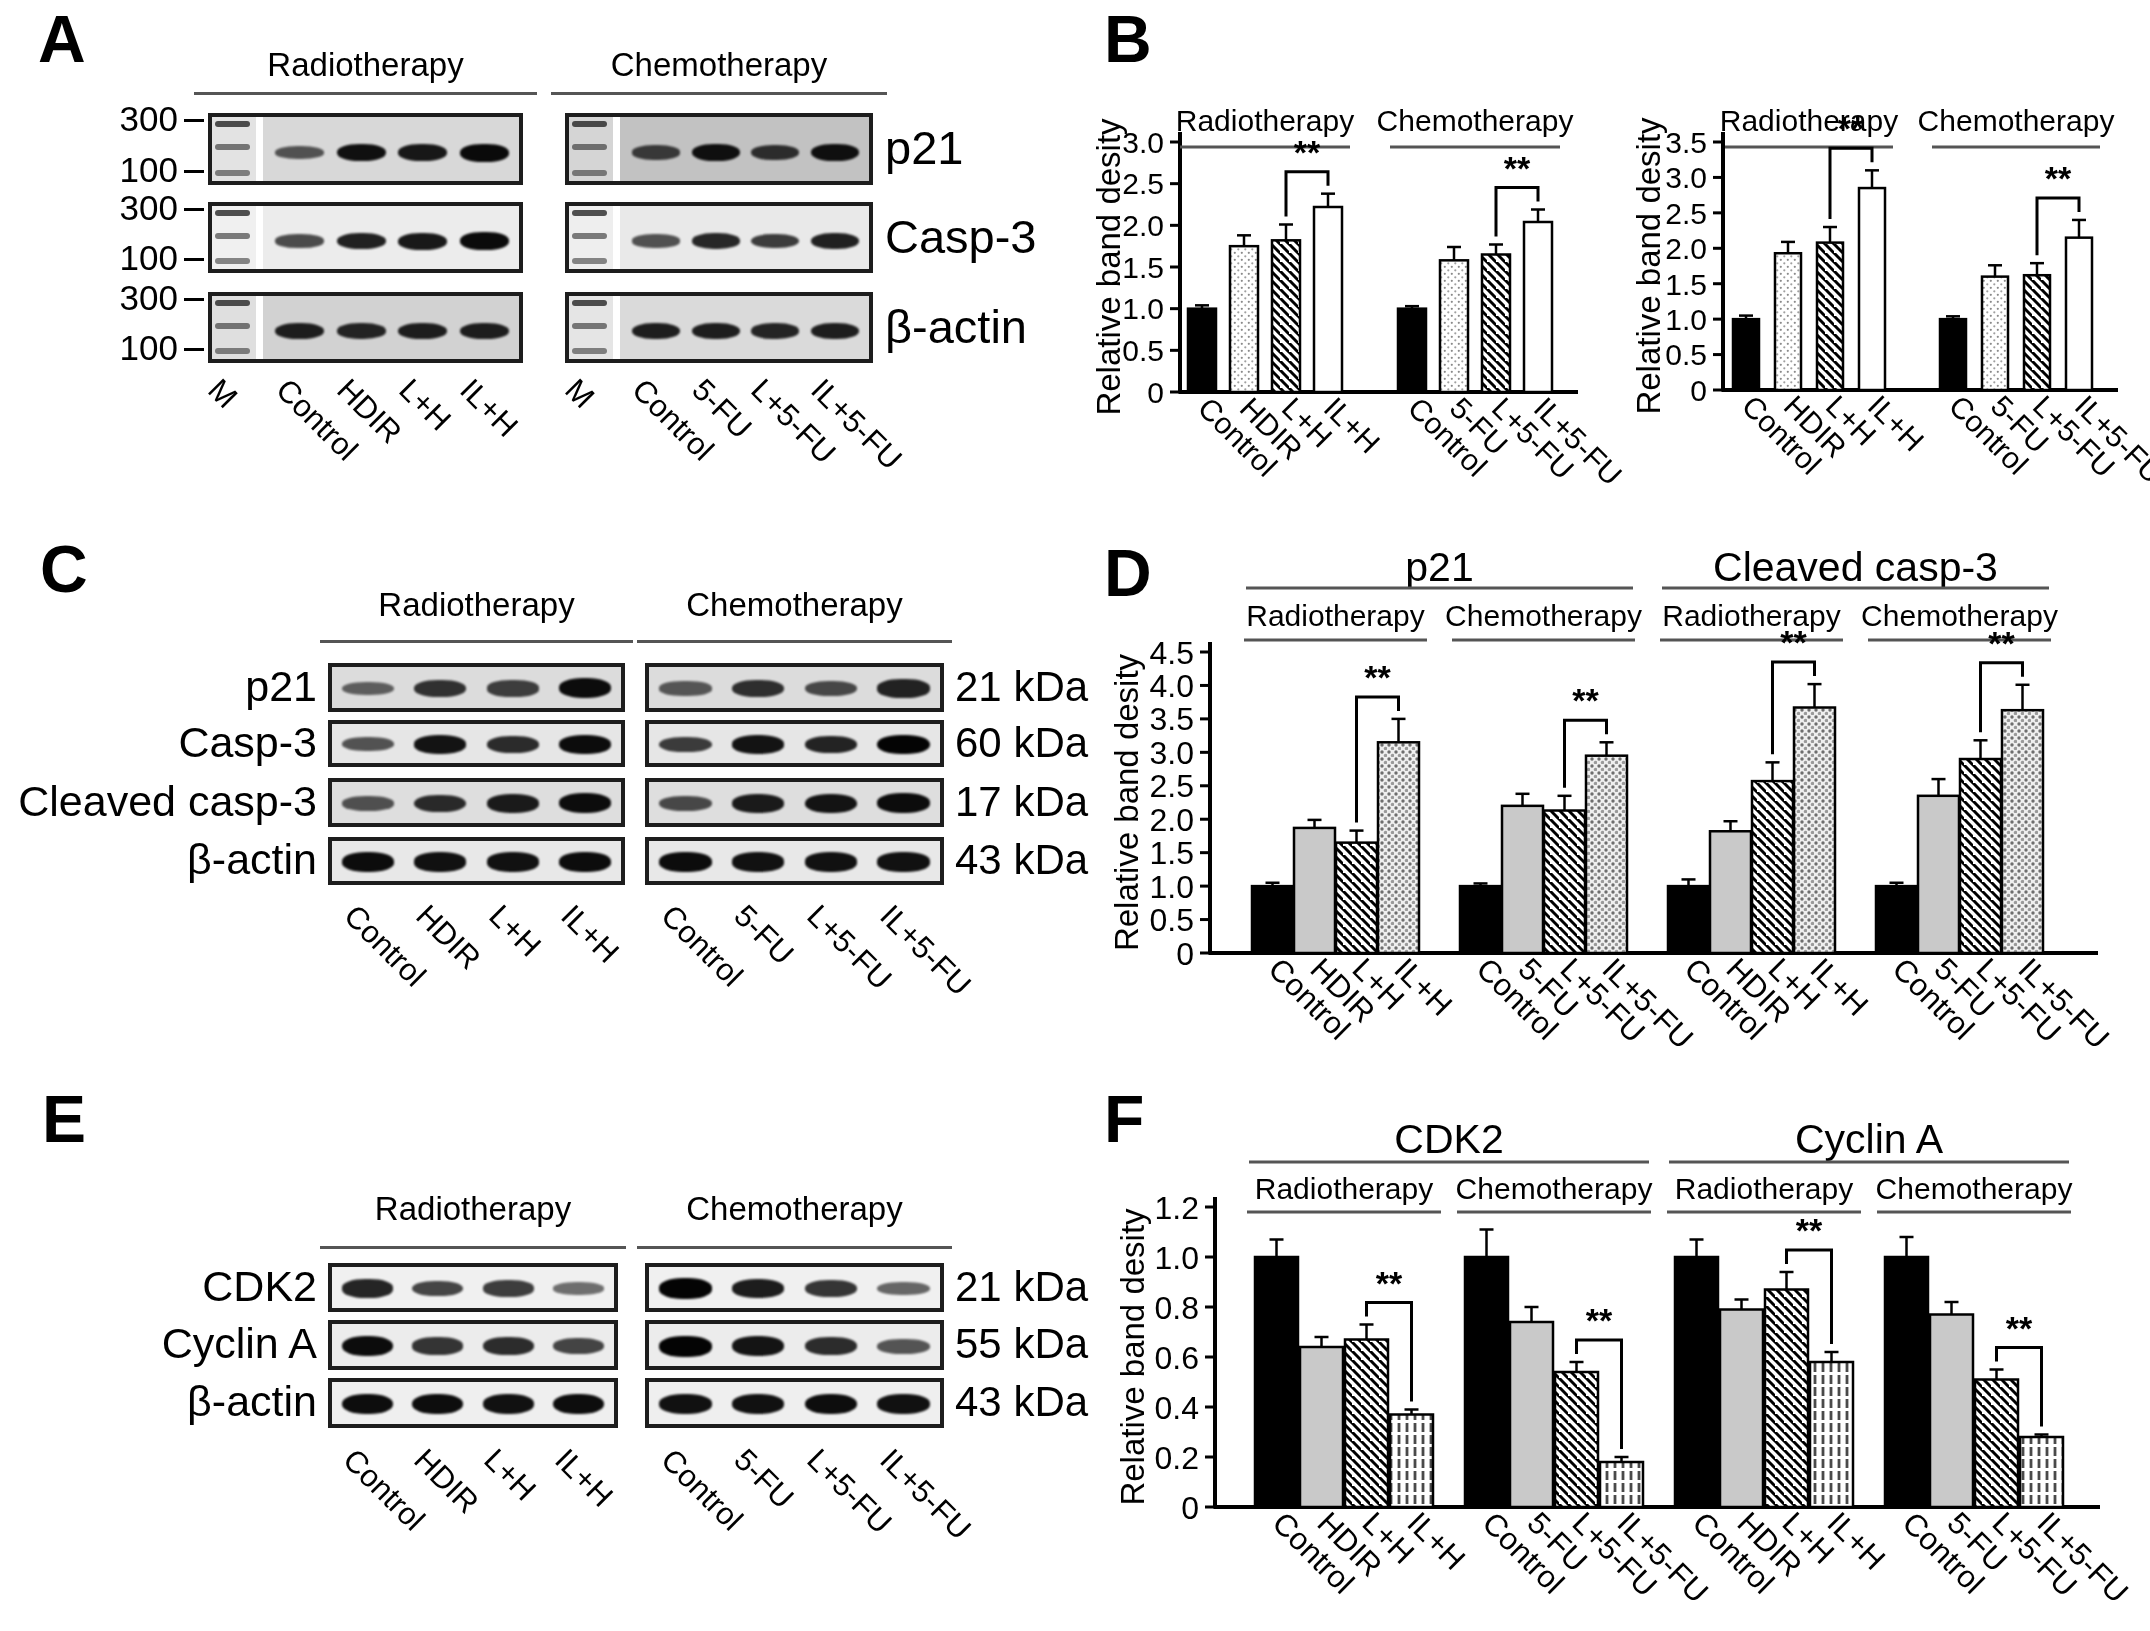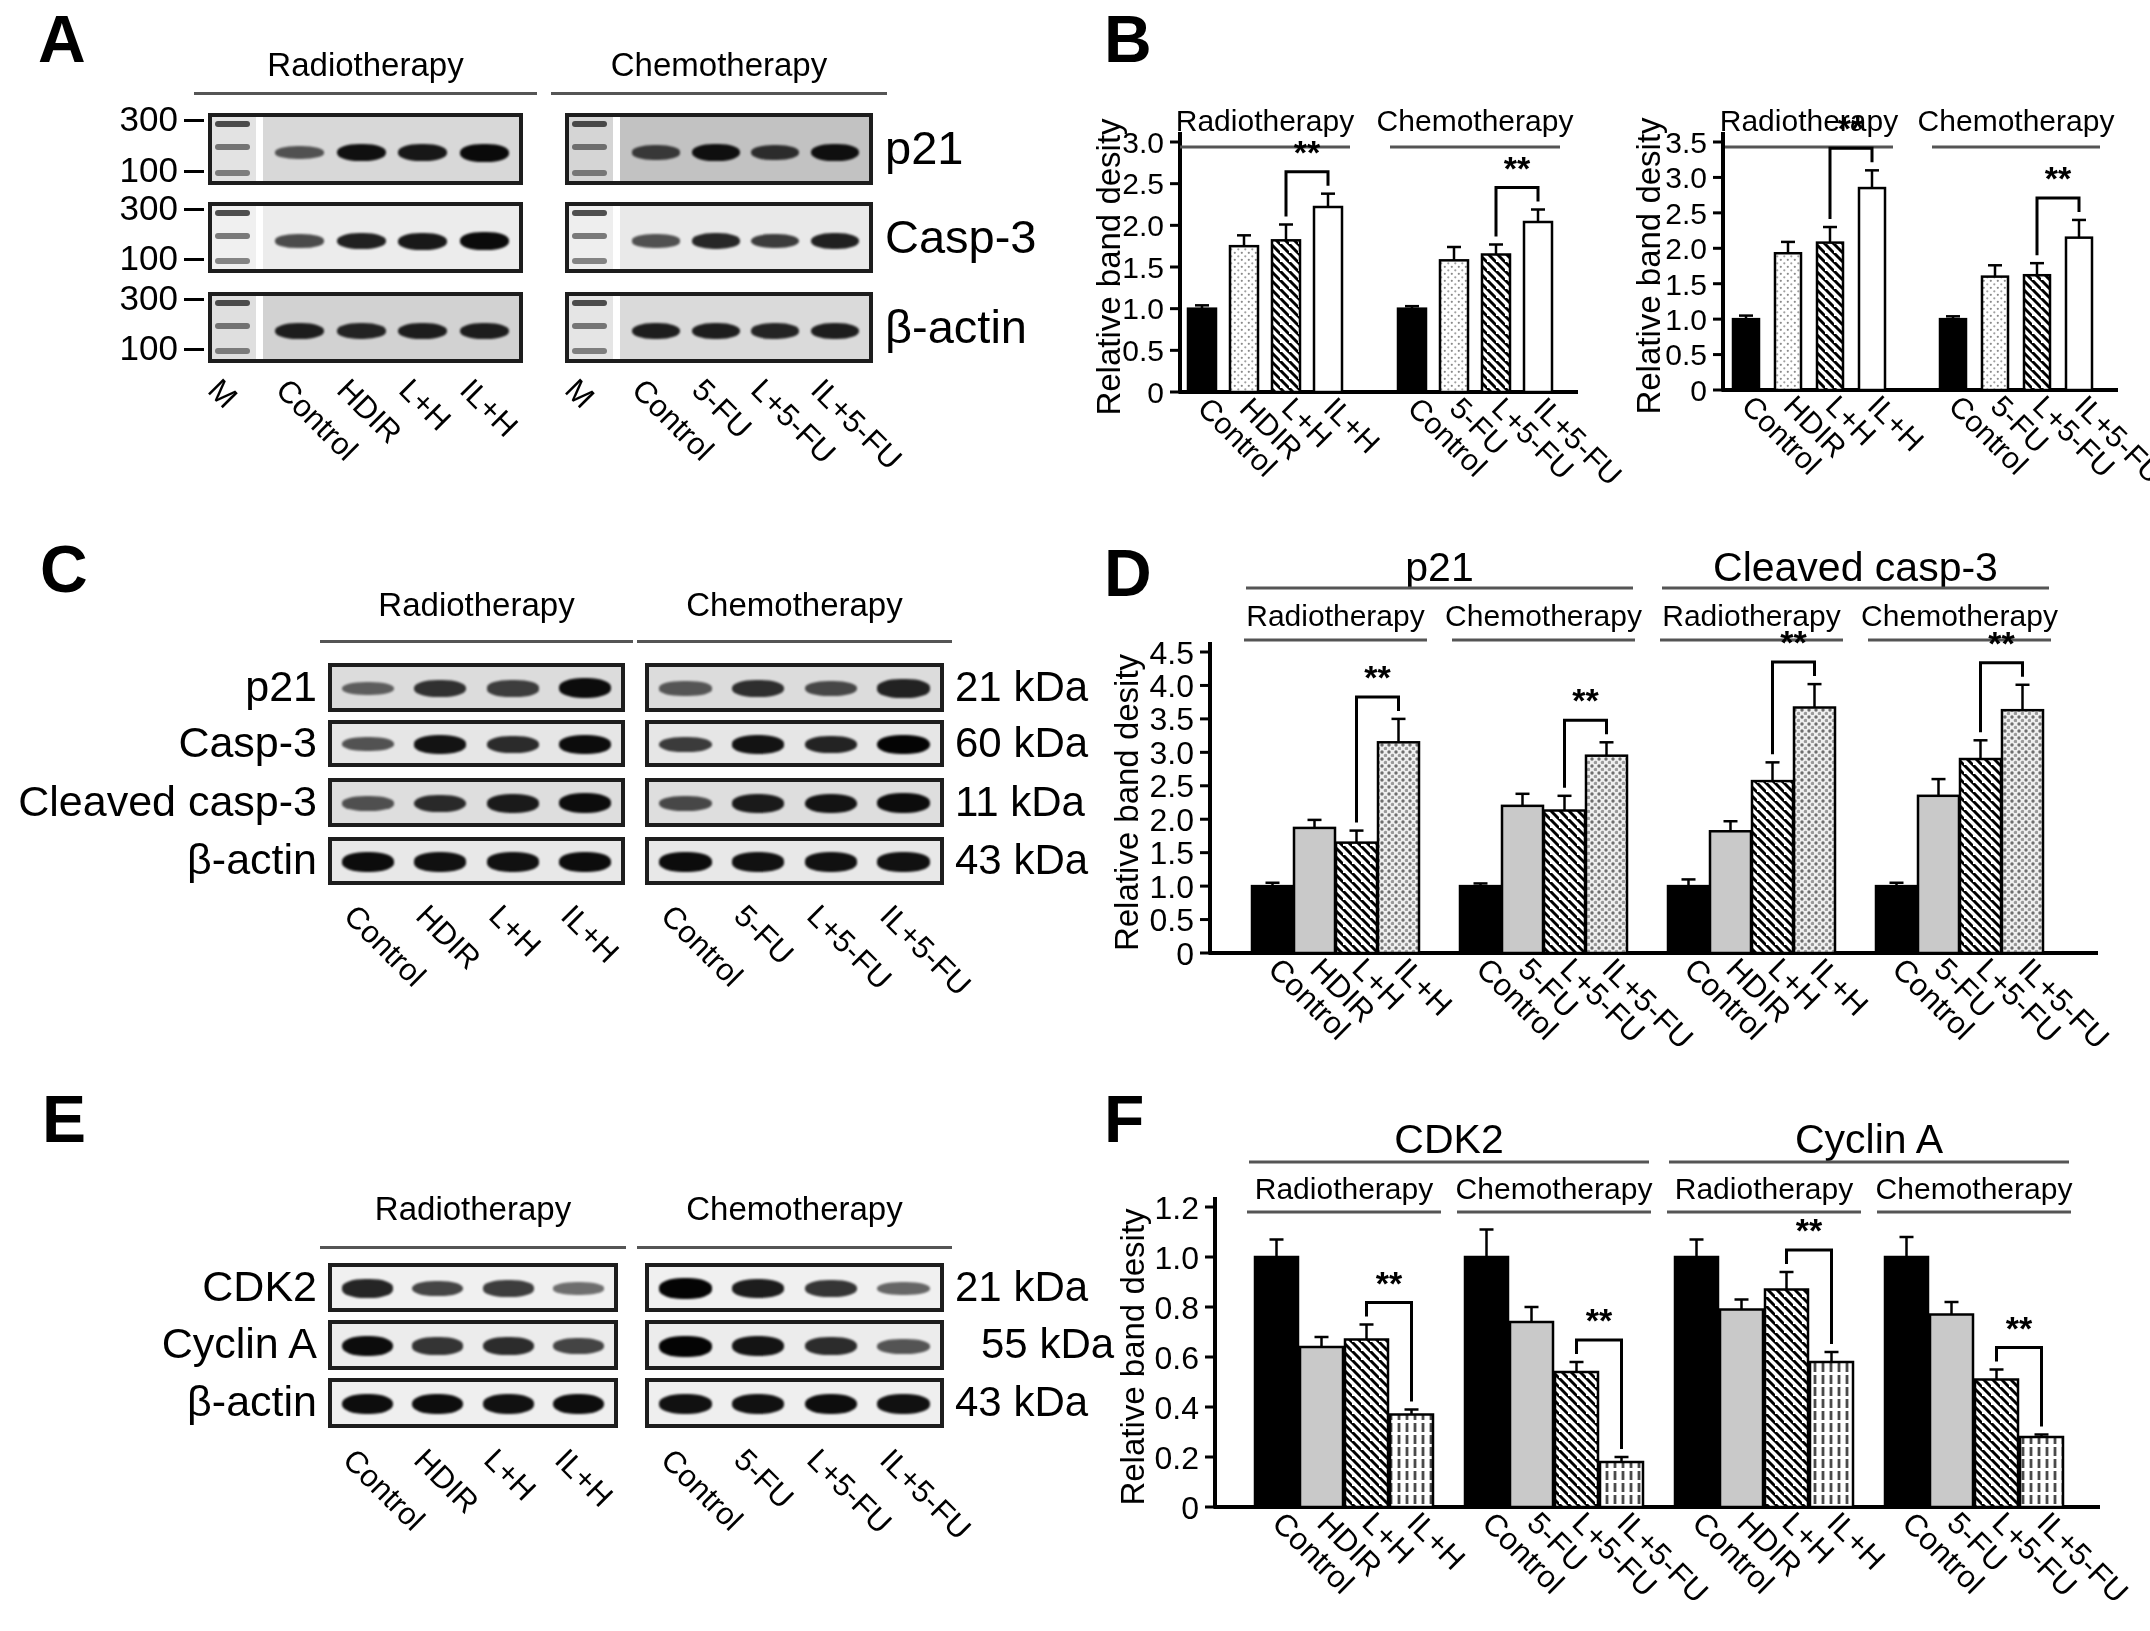--- a/index.html
+++ b/index.html
@@ -162,21 +162,21 @@
         <div style="position: absolute; left: 82.365px; top: 12.66px; width: 52.02px; height: 17.64px; background: rgb(0, 0, 0); opacity: 0.81; filter: blur(1px); border-radius: 45%;"></div>
         <div style="position: absolute; left: 154.615px; top: 12.072px; width: 52.02px; height: 18.816px; background: rgb(0, 0, 0); opacity: 0.878; filter: blur(1px); border-radius: 45%;"></div>
         <div style="position: absolute; left: 226.865px; top: 11.484px; width: 52.02px; height: 19.992px; background: rgb(0, 0, 0); opacity: 0.946; filter: blur(1px); border-radius: 45%;"></div>
       </div>
       <div style="position: absolute; left: 645px; top: 778px; width: 299px; height: 49px; background: rgb(222, 222, 222); border: 4px solid rgb(29, 29, 29); box-sizing: border-box;">
         <div style="position: absolute; left: 10.185px; top: 13.836px; width: 52.38px; height: 15.288px; background: rgb(0, 0, 0); opacity: 0.674; filter: blur(1px); border-radius: 45%;"></div>
         <div style="position: absolute; left: 82.935px; top: 12.072px; width: 52.38px; height: 18.816px; background: rgb(0, 0, 0); opacity: 0.878; filter: blur(1px); border-radius: 45%;"></div>
         <div style="position: absolute; left: 155.685px; top: 11.778px; width: 52.38px; height: 19.404px; background: rgb(0, 0, 0); opacity: 0.912; filter: blur(1px); border-radius: 45%;"></div>
         <div style="position: absolute; left: 228.435px; top: 11.484px; width: 52.38px; height: 19.992px; background: rgb(0, 0, 0); opacity: 0.946; filter: blur(1px); border-radius: 45%;"></div>
       </div>
-      <div style="position: absolute; left: 955px; top: 777.5px; font-size: 42px; white-space: nowrap;">11 kDa</div>
+      <div style="position: absolute; left: 955px; top: 777.5px; font-size: 42px; white-space: nowrap;">17 kDa</div>
       <div style="position: absolute; left: -143px; top: 835px; width: 460px; text-align: right; font-size: 43px; white-space: nowrap;">β-actin</div>
       <div style="position: absolute; left: 328px; top: 837px; width: 297px; height: 48px; background: rgb(232, 232, 232); border: 4px solid rgb(29, 29, 29); box-sizing: border-box;">
         <div style="position: absolute; left: 10.115px; top: 11.168px; width: 52.02px; height: 19.584px; background: rgb(0, 0, 0); opacity: 0.946; filter: blur(1px); border-radius: 45%;"></div>
         <div style="position: absolute; left: 82.365px; top: 11.3408px; width: 52.02px; height: 19.2384px; background: rgb(0, 0, 0); opacity: 0.9256; filter: blur(1px); border-radius: 45%;"></div>
         <div style="position: absolute; left: 154.615px; top: 11.3408px; width: 52.02px; height: 19.2384px; background: rgb(0, 0, 0); opacity: 0.9256; filter: blur(1px); border-radius: 45%;"></div>
         <div style="position: absolute; left: 226.865px; top: 11.168px; width: 52.02px; height: 19.584px; background: rgb(0, 0, 0); opacity: 0.946; filter: blur(1px); border-radius: 45%;"></div>
       </div>
       <div style="position: absolute; left: 645px; top: 837px; width: 299px; height: 48px; background: rgb(232, 232, 232); border: 4px solid rgb(29, 29, 29); box-sizing: border-box;">
         <div style="position: absolute; left: 10.185px; top: 11.168px; width: 52.38px; height: 19.584px; background: rgb(0, 0, 0); opacity: 0.946; filter: blur(1px); border-radius: 45%;"></div>
         <div style="position: absolute; left: 82.935px; top: 11.3408px; width: 52.38px; height: 19.2384px; background: rgb(0, 0, 0); opacity: 0.9256; filter: blur(1px); border-radius: 45%;"></div>
@@ -218,21 +218,21 @@
         <div style="position: absolute; left: 80.37px; top: 13.3px; width: 50.76px; height: 17.4px; background: rgb(0, 0, 0); opacity: 0.776; filter: blur(1px); border-radius: 45%;"></div>
         <div style="position: absolute; left: 150.87px; top: 13px; width: 50.76px; height: 18px; background: rgb(0, 0, 0); opacity: 0.81; filter: blur(1px); border-radius: 45%;"></div>
         <div style="position: absolute; left: 221.37px; top: 13.9px; width: 50.76px; height: 16.2px; background: rgb(0, 0, 0); opacity: 0.708; filter: blur(1px); border-radius: 45%;"></div>
       </div>
       <div style="position: absolute; left: 645px; top: 1320px; width: 299px; height: 50px; background: rgb(236, 236, 236); border: 4px solid rgb(29, 29, 29); box-sizing: border-box;">
         <div style="position: absolute; left: 10.185px; top: 11.5px; width: 52.38px; height: 21px; background: rgb(0, 0, 0); opacity: 0.98; filter: blur(1px); border-radius: 45%;"></div>
         <div style="position: absolute; left: 82.935px; top: 12.1px; width: 52.38px; height: 19.8px; background: rgb(0, 0, 0); opacity: 0.912; filter: blur(1px); border-radius: 45%;"></div>
         <div style="position: absolute; left: 155.685px; top: 13px; width: 52.38px; height: 18px; background: rgb(0, 0, 0); opacity: 0.81; filter: blur(1px); border-radius: 45%;"></div>
         <div style="position: absolute; left: 228.435px; top: 14.5px; width: 52.38px; height: 15px; background: rgb(0, 0, 0); opacity: 0.64; filter: blur(1px); border-radius: 45%;"></div>
       </div>
-      <div style="position: absolute; left: 955px; top: 1320px; font-size: 42px; white-space: nowrap; margin-left: 26px;">55 kDa</div>
+      <div style="position: absolute; left: 955px; top: 1320px; font-size: 42px; white-space: nowrap;">55 kDa</div>
       <div style="position: absolute; left: -143px; top: 1377px; width: 460px; text-align: right; font-size: 43px; white-space: nowrap;">β-actin</div>
       <div style="position: absolute; left: 328px; top: 1378px; width: 290px; height: 50px; background: rgb(239, 239, 239); border: 4px solid rgb(29, 29, 29); box-sizing: border-box;">
         <div style="position: absolute; left: 9.87px; top: 11.8px; width: 50.76px; height: 20.4px; background: rgb(0, 0, 0); opacity: 0.946; filter: blur(1px); border-radius: 45%;"></div>
         <div style="position: absolute; left: 80.37px; top: 11.8px; width: 50.76px; height: 20.4px; background: rgb(0, 0, 0); opacity: 0.946; filter: blur(1px); border-radius: 45%;"></div>
         <div style="position: absolute; left: 150.87px; top: 11.98px; width: 50.76px; height: 20.04px; background: rgb(0, 0, 0); opacity: 0.9256; filter: blur(1px); border-radius: 45%;"></div>
         <div style="position: absolute; left: 221.37px; top: 11.8px; width: 50.76px; height: 20.4px; background: rgb(0, 0, 0); opacity: 0.946; filter: blur(1px); border-radius: 45%;"></div>
       </div>
       <div style="position: absolute; left: 645px; top: 1378px; width: 299px; height: 50px; background: rgb(239, 239, 239); border: 4px solid rgb(29, 29, 29); box-sizing: border-box;">
         <div style="position: absolute; left: 10.185px; top: 11.98px; width: 52.38px; height: 20.04px; background: rgb(0, 0, 0); opacity: 0.9256; filter: blur(1px); border-radius: 45%;"></div>
         <div style="position: absolute; left: 82.935px; top: 11.98px; width: 52.38px; height: 20.04px; background: rgb(0, 0, 0); opacity: 0.9256; filter: blur(1px); border-radius: 45%;"></div>

